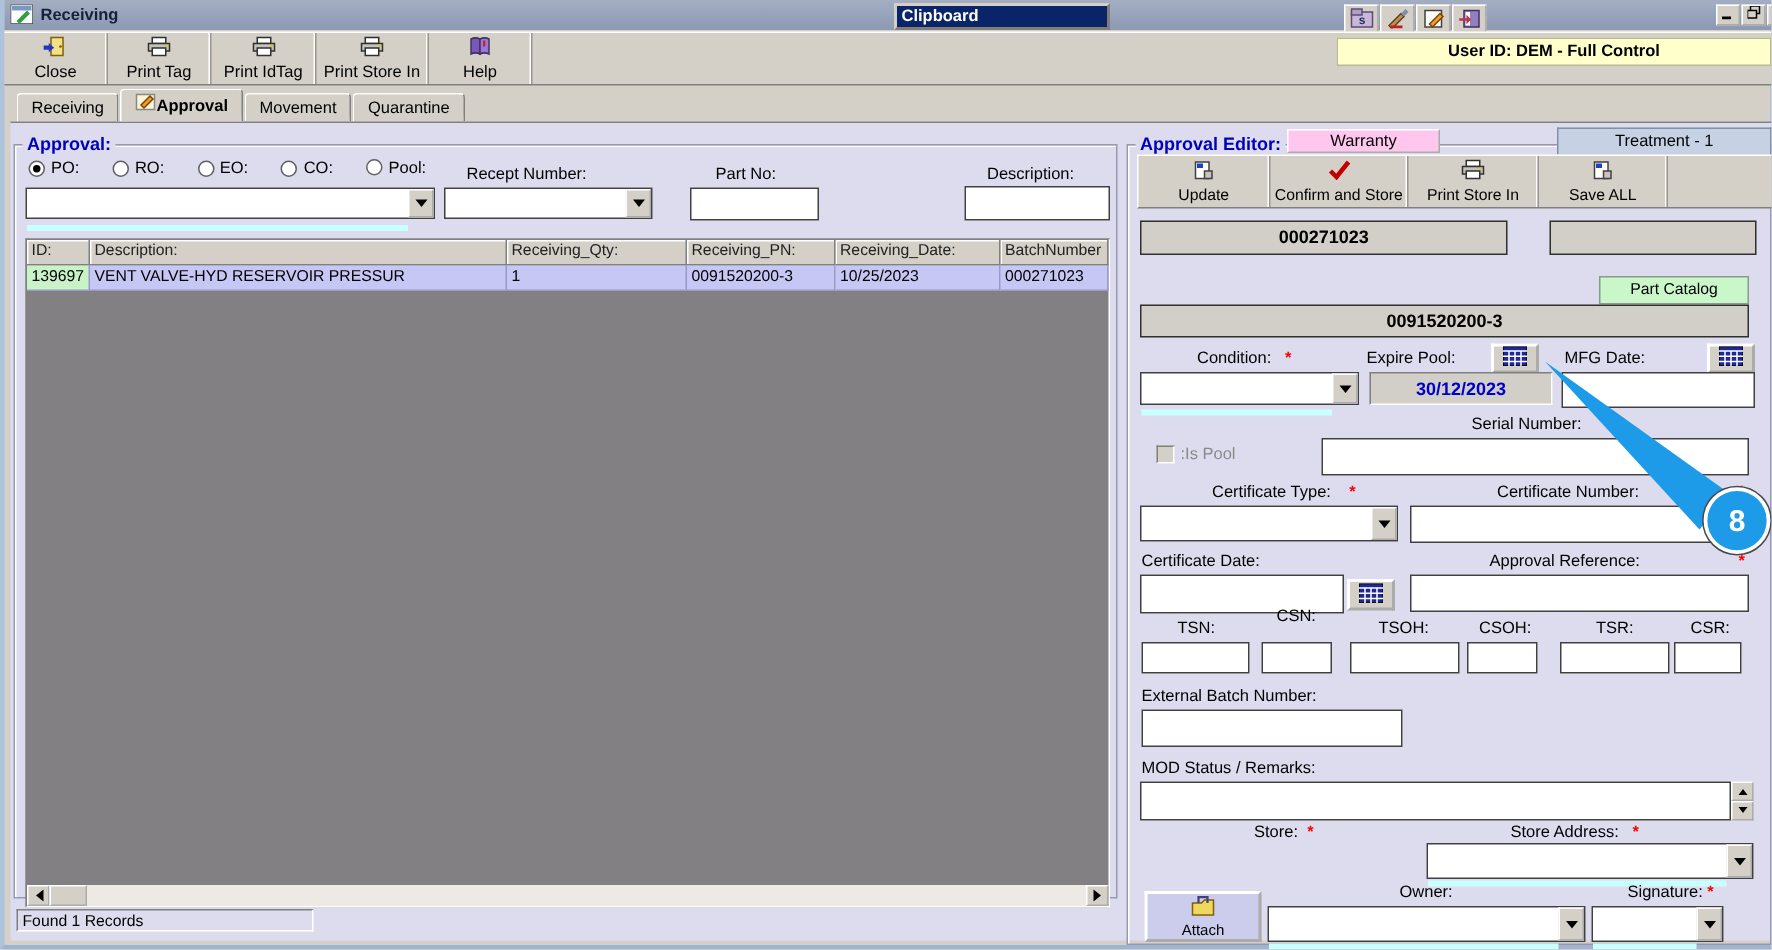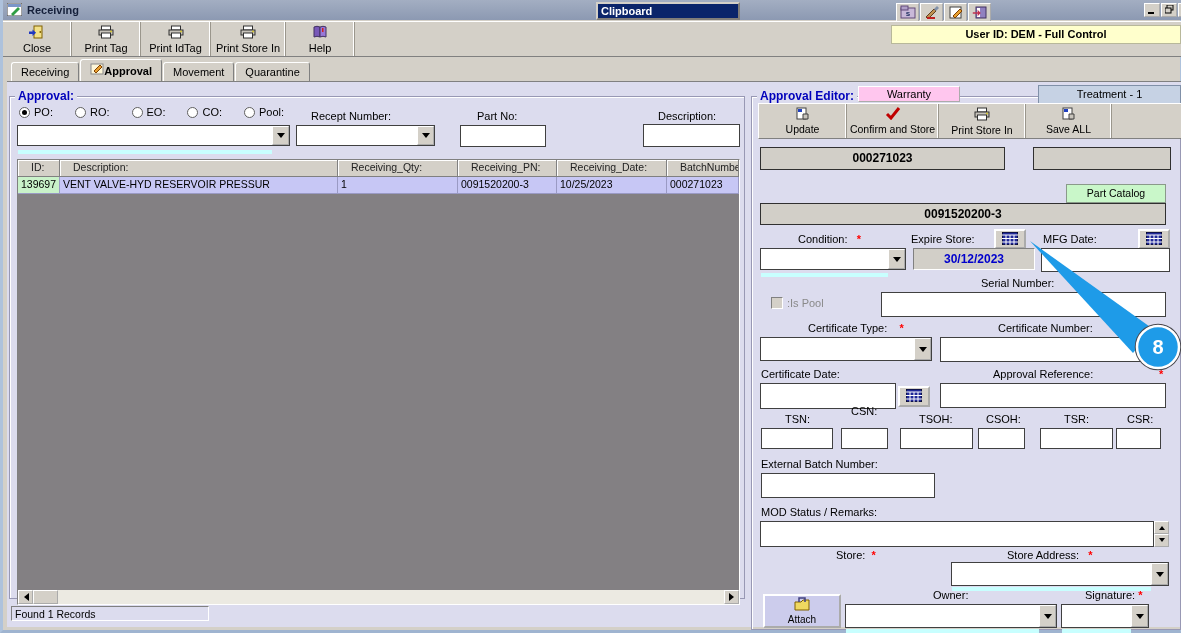--- a/index.html
+++ b/index.html
@@ -50,21 +50,21 @@
   .disp { background:#d2cfc8; border:1px solid #303030; text-align:center; font-weight:bold;
           font-size:12px; line-height:20px; }
   .calbtn { width:32px; height:20px; background:#d4d0c8; border:2px outset #fff; display:flex;
             align-items:center; justify-content:center; }
   .checkbox { width:12px; height:12px; background:#d4d0c8; border:1px solid; border-color:#808080 #fff #fff #808080; }
 
   
   .grid { left:14px; top:159px; width:723px; height:446px; border:1px solid; border-color:#808080 #fff #fff #808080; background:#838083; }
   .gr-row { display:flex; height:17px; }
   .hcell { background:#d4d0c8; border-right:1px solid #808080; border-bottom:1px solid #808080;
-           box-shadow:inset 1px 1px 0 #fff; padding:1px 13px; font-size:10.5px; color:#222;
+           box-shadow:inset 1px 1px 0 #fff; padding:1px 3px; font-size:10.5px; color:#222;
            overflow:hidden; white-space:nowrap; }
   .dcell { background:#c7c7f5; border-right:1px solid #9a9ac4; border-bottom:1px solid #9a9ac4;
            padding:1px 3px; font-size:10.5px; overflow:hidden; white-space:nowrap; }
   .hscroll { position:absolute; left:0; bottom:0; width:721px; height:14px; background:#eceae2; display:flex; }
   .sbtn { width:15px; height:14px; background:#d4d0c8; border:1px outset #fff; display:flex; align-items:center; justify-content:center; }
   .thumb { width:25px; height:14px; background:#d4d0c8; border:1px outset #fff; }
   .tri-l { width:0;height:0;border:4px solid transparent;border-right:5px solid #000;margin-right:3px;}
   .tri-r { width:0;height:0;border:4px solid transparent;border-left:5px solid #000;margin-left:3px;}
   .status { left:8px; top:606px; width:198px; height:15px; background:#dcdcee;
             border:1px solid; border-color:#808080 #fff #fff #808080; padding:1px 3px; font-size:10.5px; }
@@ -226,21 +226,21 @@
       <span>RO:</span>
     </label>
     <label style="display:flex;align-items:center;gap:4px">
       <span style="width:11px;height:11px;border-radius:50%;background:#fff;border:1px solid #606060"></span>
       <span>EO:</span>
     </label>
     <label style="display:flex;align-items:center;gap:4px">
       <span style="width:11px;height:11px;border-radius:50%;background:#fff;border:1px solid #606060"></span>
       <span>CO:</span>
     </label>
-    <label style="display:flex;align-items:flex-end;gap:4px">
+    <label style="display:flex;align-items:flex-start;gap:4px">
       <span style="width:11px;height:11px;border-radius:50%;background:#fff;border:1px solid #606060"></span>
       <span>Pool:</span>
     </label>
   </div>
 
   <div class="abs combo" style="left:14px;top:125px;width:273px;height:21px">
     <div class="val cyan bluetext" style="font-size:12px">DRU-6580</div>
     <div class="drop">
         <span class="tri-dn"></span>
       </div>
@@ -337,21 +337,21 @@
   <div class="abs disp" style="left:757px;top:203px;width:406px;height:22px">0091520200-3</div>
 
   <div class="abs lbl" style="left:795px;top:233px"><span>Condition:</span>&nbsp;&nbsp;&nbsp;<span class="req">*</span></div>
   <div class="abs combo" style="left:757px;top:248px;width:146px;height:22px">
     <div class="val cyan bluetext" style="font-size:12px">NEW</div>
     <div class="drop">
         <span class="tri-dn"></span>
       </div>
   </div>
 
-  <div class="abs lbl" style="left:908px;top:233px">Expire Store:</div>
+  <div class="abs lbl" style="left:908px;top:233px">Expire Pool:</div>
   <div class="abs calbtn" style="left:991px;top:229px">
     <span><svg width="16" height="13">
           <rect x="0" y="0" width="16" height="13" fill="#202898" stroke="#000"></rect>
           <path d="M0 3 L16 3 M4 3 L4 13 M8 3 L8 13 M12 3 L12 13 M0 6.5 L16 6.5 M0 10 L16 10" stroke="#fff" stroke-width="1"></path>
         </svg></span>
   </div>
   <div class="abs bluetext" style="left:910px;top:248px;width:122px;height:22px;background:#d2cfc8;border:1px solid;border-color:#808080 #fff #fff #808080;text-align:center;line-height:20px;font-size:12px">30/12/2023</div>
 
   <div class="abs lbl" style="left:1040px;top:233px">MFG Date:</div>
   <div class="abs calbtn" style="left:1135px;top:229px">

